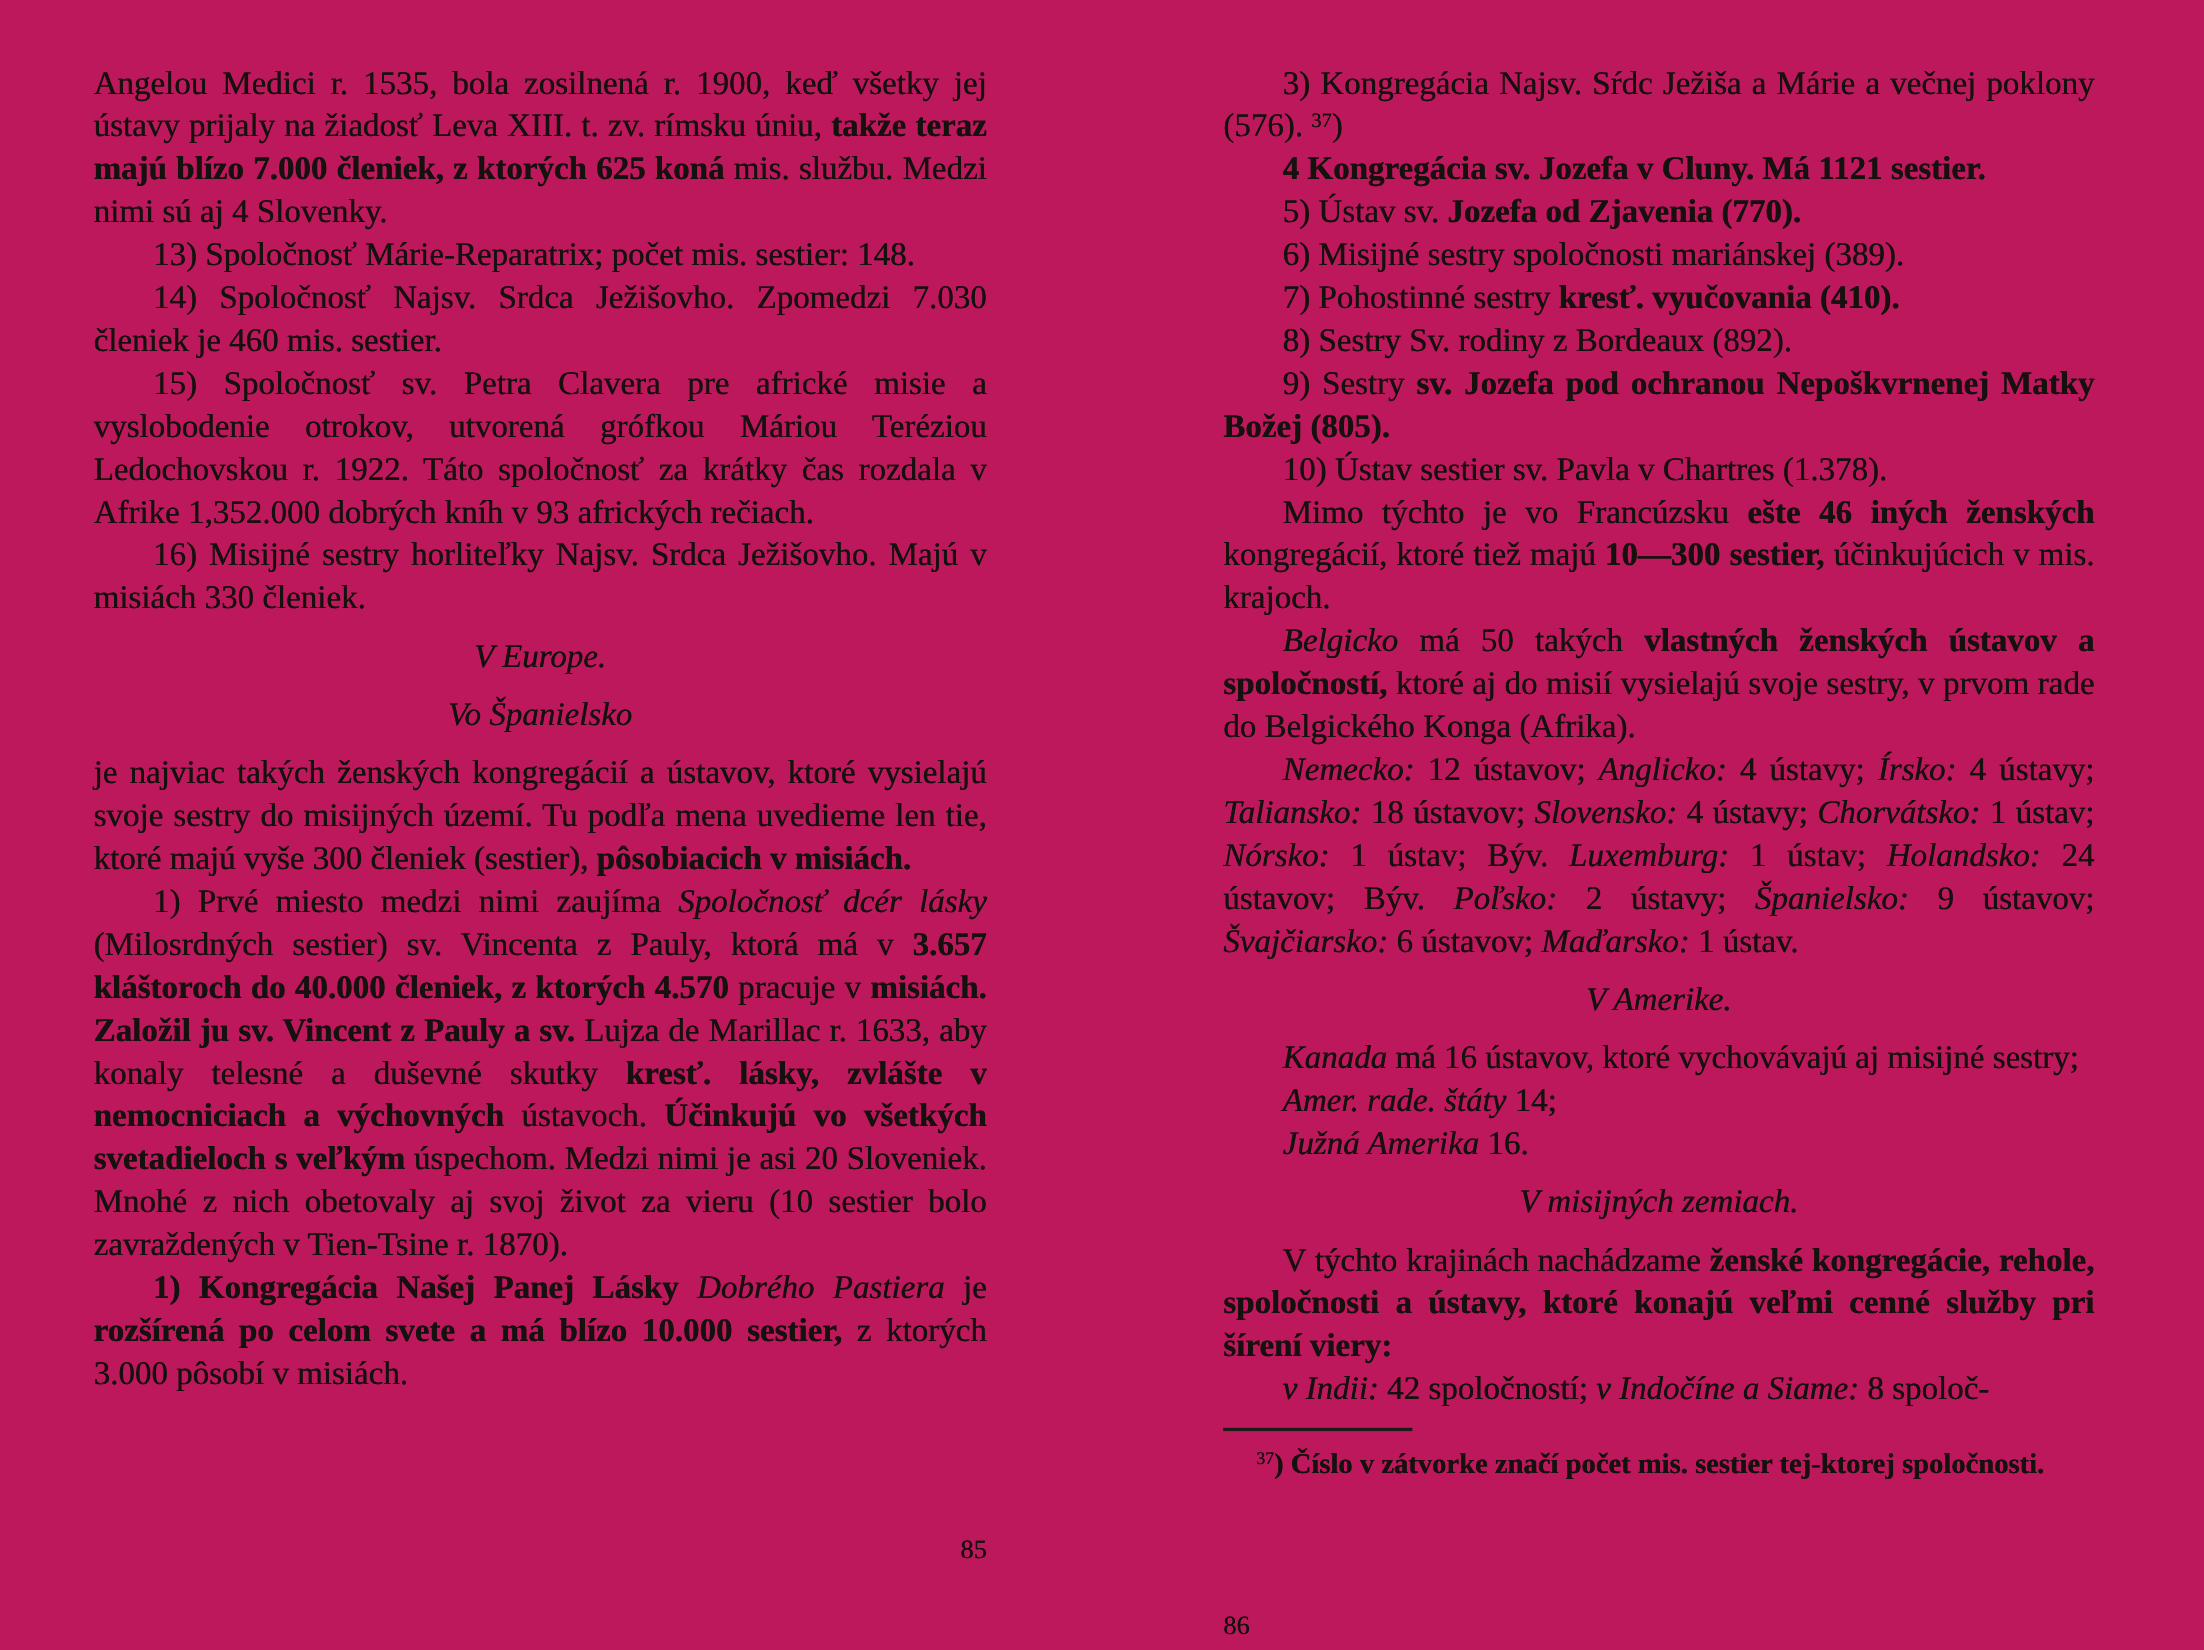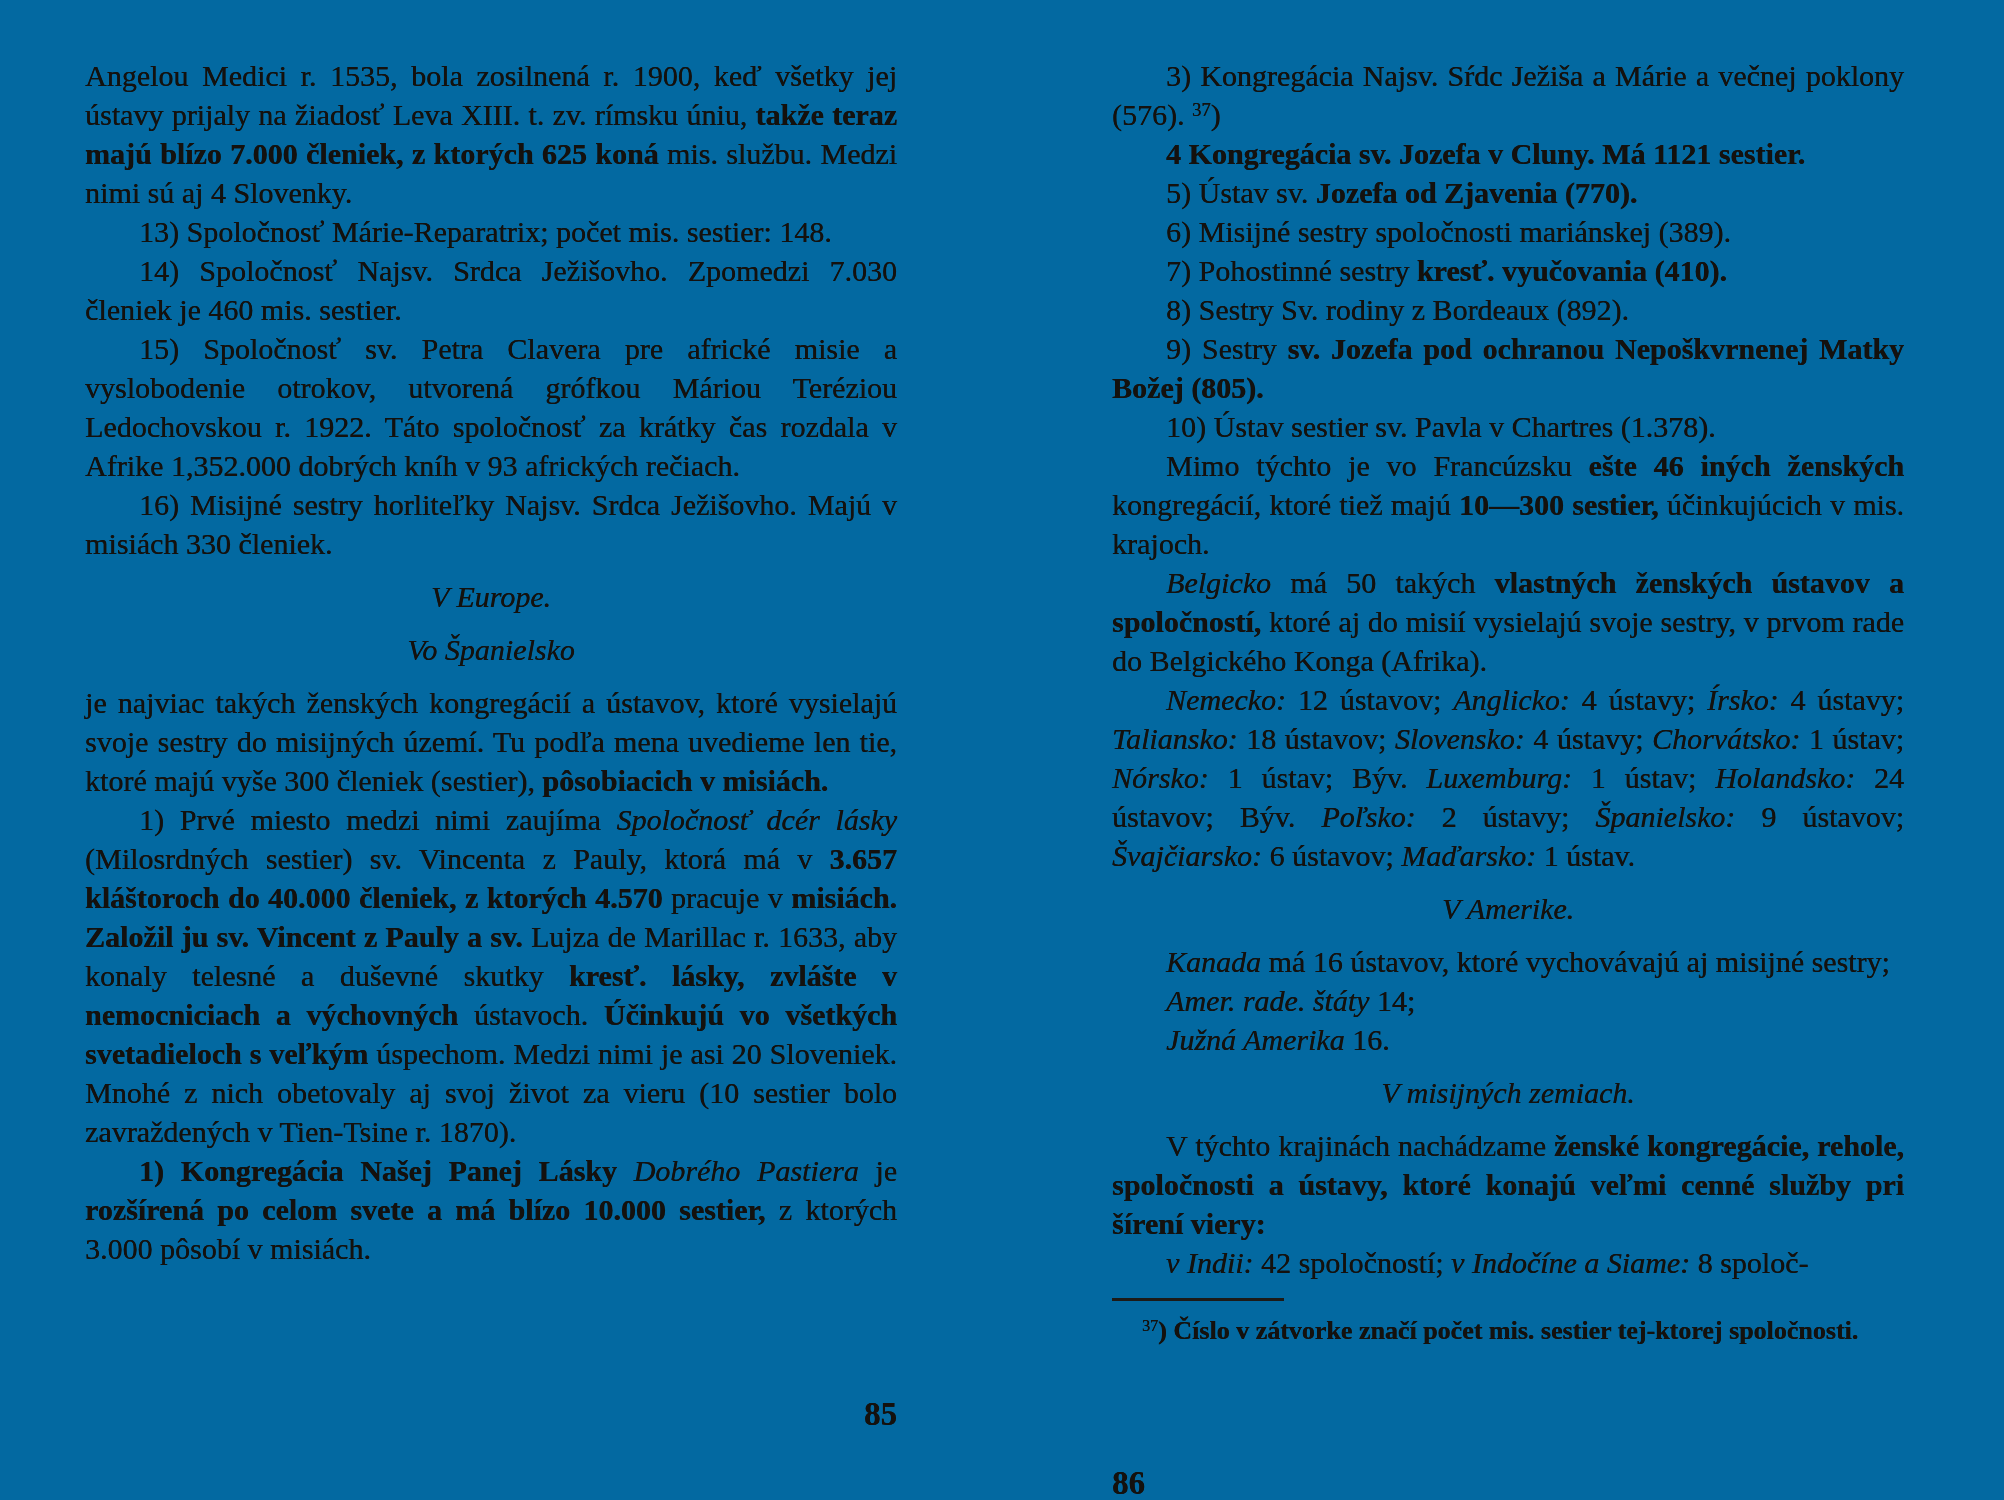--- a/index.html
+++ b/index.html
@@ -1,19 +1,19 @@
 <!DOCTYPE html>
 <html><head>
 <meta charset="utf-8">
 <style>
   html,body{margin:0;padding:0;background:#fdfcfa;}
   .spread{
     position:relative;
     width:2004px;height:1500px;
-    background:#0369a1;
+    background:#be185d;
     overflow:hidden;
     font-family:"Liberation Serif","DejaVu Serif",serif;
     color:#14110e;
   }
   .textcol{
     position:absolute;top:56px;
     font-size:30px;line-height:39px;
     text-align:justify;
     text-shadow:0.35px 0 0 currentColor;
   }
@@ -31,21 +31,21 @@
     width:172px;height:3px;background:#1d1a17;
   }
   .footnote{
     position:absolute;left:1112px;top:1314px;width:792px;
     font-size:26px;line-height:34px;
     text-indent:30px;text-align:justify;
     text-shadow:0.3px 0 0 currentColor;
   }
   .pageno{
     position:absolute;
-    font-size:33px;font-weight:bold;
+    font-size:24px;font-weight:normal;
     text-shadow:0.35px 0 0 currentColor;
   }
   .pageno-left{left:85px;top:1396px;width:812px;text-align:right;}
   .pageno-right{left:1112px;top:1465px;text-align:right;}
 </style>
 </head>
 <body>
 
 <div class="spread">
 

